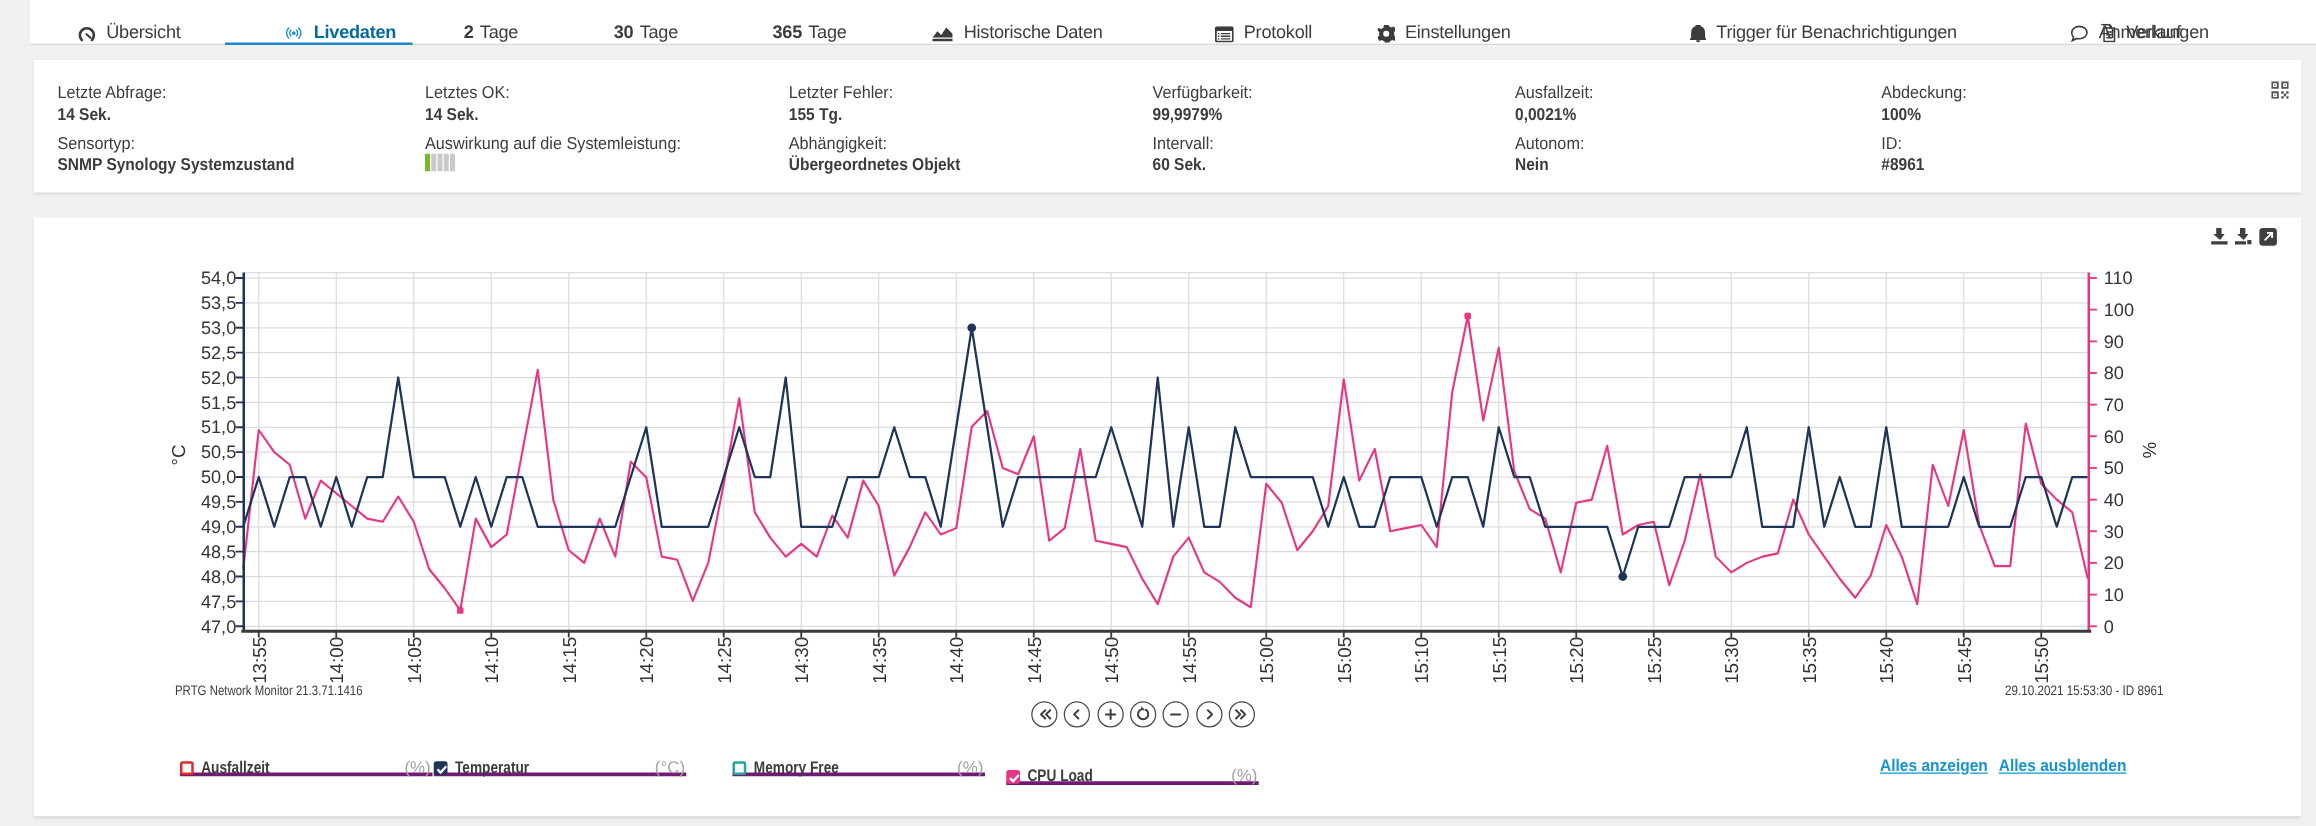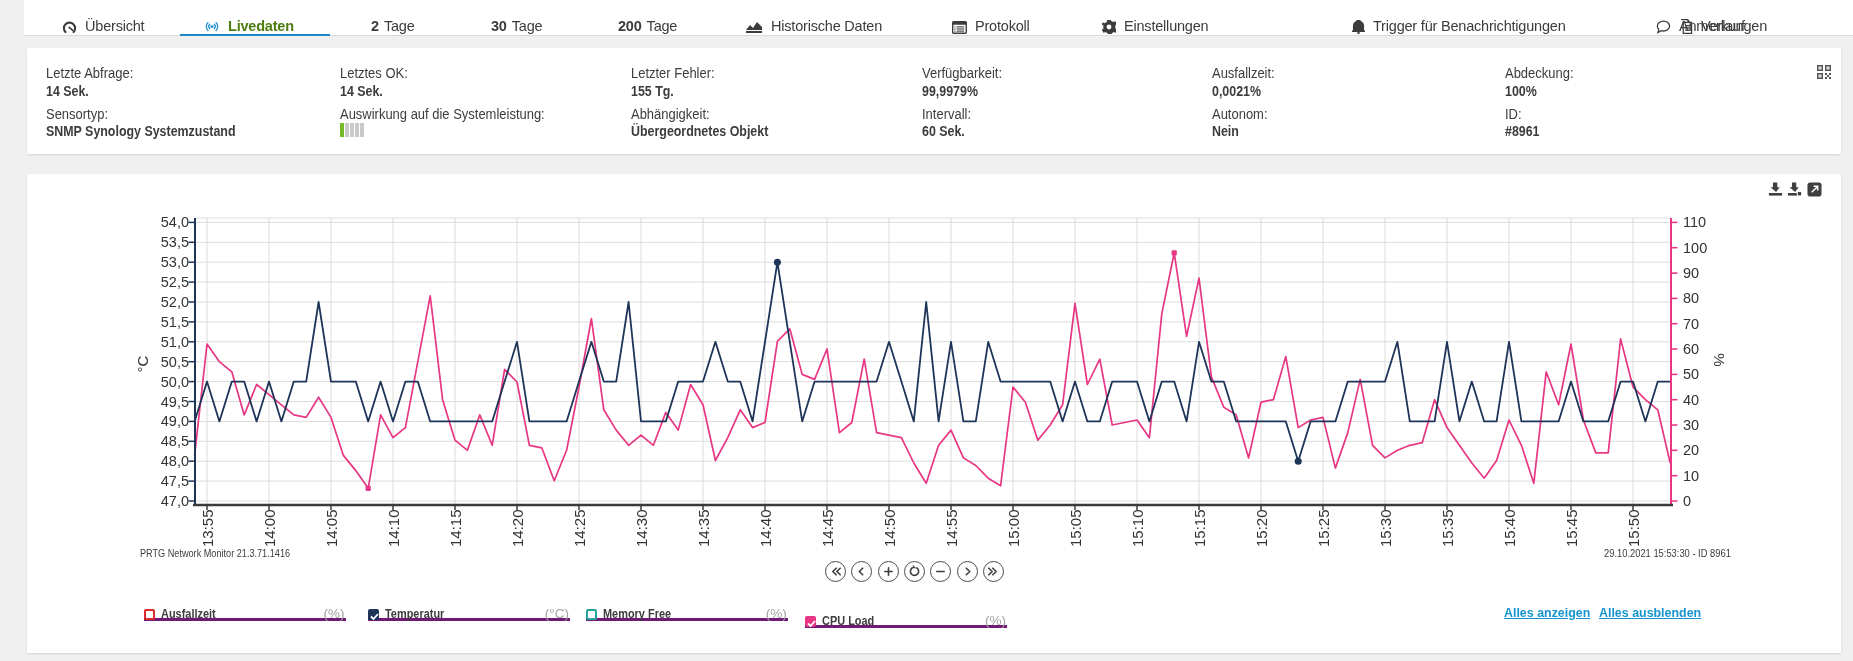--- a/index.html
+++ b/index.html
@@ -18,34 +18,34 @@
 .navbtn{position:absolute;width:21px;height:21px;border:1.3px solid #4a4a4a;border-radius:50%}
 .link{font-size:13.5px;font-weight:bold;color:#1694cf;text-decoration:underline;white-space:nowrap;transform:scaleX(0.92);transform-origin:0 0}
 </style></head>
 <body>
 
 <div class="tabbar"></div>
 <div class="tab" style="left:62px"><svg width="15" height="14" viewBox="0 0 16 16">
       <path d="M3.4 13.8 A6.4 6.4 0 1 1 12.6 13.8" fill="none" stroke="#3c3c3c" stroke-width="2.4" stroke-linecap="round"></path>
       <line x1="7.6" y1="8.4" x2="11.4" y2="11.6" stroke="#3c3c3c" stroke-width="1.9" stroke-linecap="round"></line>
     </svg>Übersicht</div>
-<div class="tab" style="left:204px;color:#4d7c0f;font-weight:bold"><svg width="16" height="15" viewBox="0 0 16 16">
+<div class="tab" style="left:227px;color:#0369a1;font-weight:bold"><svg width="16" height="15" viewBox="0 0 16 16">
       <g fill="none" stroke="#2191d0" stroke-width="1.3" stroke-linecap="round">
         <circle cx="8" cy="8" r="1.6" fill="#2191d0" stroke="none"></circle>
         <path d="M5.6 10.4a3.4 3.4 0 0 1 0-4.8M10.4 5.6a3.4 3.4 0 0 1 0 4.8M3.7 12.3a6.1 6.1 0 0 1 0-8.6M12.3 3.7a6.1 6.1 0 0 1 0 8.6"></path>
       </g>
     </svg>Livedaten</div>
 <div class="abs" style="left:180px;top:33.5px;width:150px;height:2.5px;background:#1e87c8"></div>
 <div class="tab" style="left:371px"><b>2</b> Tage</div>
 <div class="tab" style="left:491px"><b>30</b> Tage</div>
-<div class="tab" style="left:618px"><b>200</b> Tage</div>
+<div class="tab" style="left:618px"><b>365</b> Tage</div>
 <div class="tab" style="left:745px"><svg width="18" height="14" viewBox="0 0 18 14" fill="#3c3c3c">
       <path d="M1 13h16v-2H1zM1 10l4-5 3 3 4-6 5 5v3H1z"></path>
     </svg>Historische Daten</div>
-<div class="tab" style="left:952px"><svg width="15" height="13" viewBox="0 0 15 13">
+<div class="tab" style="left:972px"><svg width="15" height="13" viewBox="0 0 15 13">
       <rect x="0.7" y="0.7" width="13.6" height="11.6" rx="1" fill="#fff" stroke="#3c3c3c" stroke-width="1.4"></rect>
       <path d="M0.7 1.7a1 1 0 0 1 1-1h11.6a1 1 0 0 1 1 1v2H0.7z" fill="#3c3c3c"></path>
       <g stroke="#3c3c3c" stroke-width="1.1">
         <line x1="4.6" y1="5.9" x2="12.2" y2="5.9"></line>
         <line x1="4.6" y1="8" x2="12.2" y2="8"></line>
         <line x1="4.6" y1="10.1" x2="12.2" y2="10.1"></line>
       </g>
       <g fill="#3c3c3c">
         <rect x="2.4" y="5.4" width="1.1" height="1.1"></rect>
         <rect x="2.4" y="7.5" width="1.1" height="1.1"></rect>
@@ -294,21 +294,21 @@
       <path d="M8.3 6.2l3.4 3.3-3.4 3.3" stroke="#3c3c3c" stroke-width="1.6" fill="none" stroke-linecap="round" stroke-linejoin="round"></path>
     </svg></div>
 <div class="navbtn" style="left:983.0px;top:560.5px"><svg width="19" height="19" viewBox="0 0 19 19">
       <path d="M4.8 6.2 8.2 9.5l-3.4 3.3M8.8 6.2l3.4 3.3-3.4 3.3" stroke="#3c3c3c" stroke-width="1.6" fill="none" stroke-linecap="round" stroke-linejoin="round"></path>
     </svg></div>
 <div class="legitem" style="left:143.5px;top:607px;width:202px">
     <div class="legbox" style="left:0;background:#fff;border:2px solid #df2b2b"></div>
     <div class="legname">Ausfallzeit</div>
     <div class="legunit">(%)</div>
   </div>
-<div class="legitem" style="left:368px;top:607px;width:202px">
+<div class="legitem" style="left:347px;top:607px;width:202px">
     <div class="legbox" style="left:0;background:#1e3458"><svg width="13" height="13" viewBox="0 0 13 13">
         <path d="M3 6.5 5.5 9 10 4" stroke="#fff" stroke-width="1.8" fill="none"></path>
       </svg></div>
     <div class="legname">Temperatur</div>
     <div class="legunit">(°C)</div>
   </div>
 <div class="legitem" style="left:585.7px;top:607px;width:202px">
     <div class="legbox" style="left:0;background:#fff;border:2px solid #26a69a"></div>
     <div class="legname">Memory Free</div>
     <div class="legunit">(%)</div>

